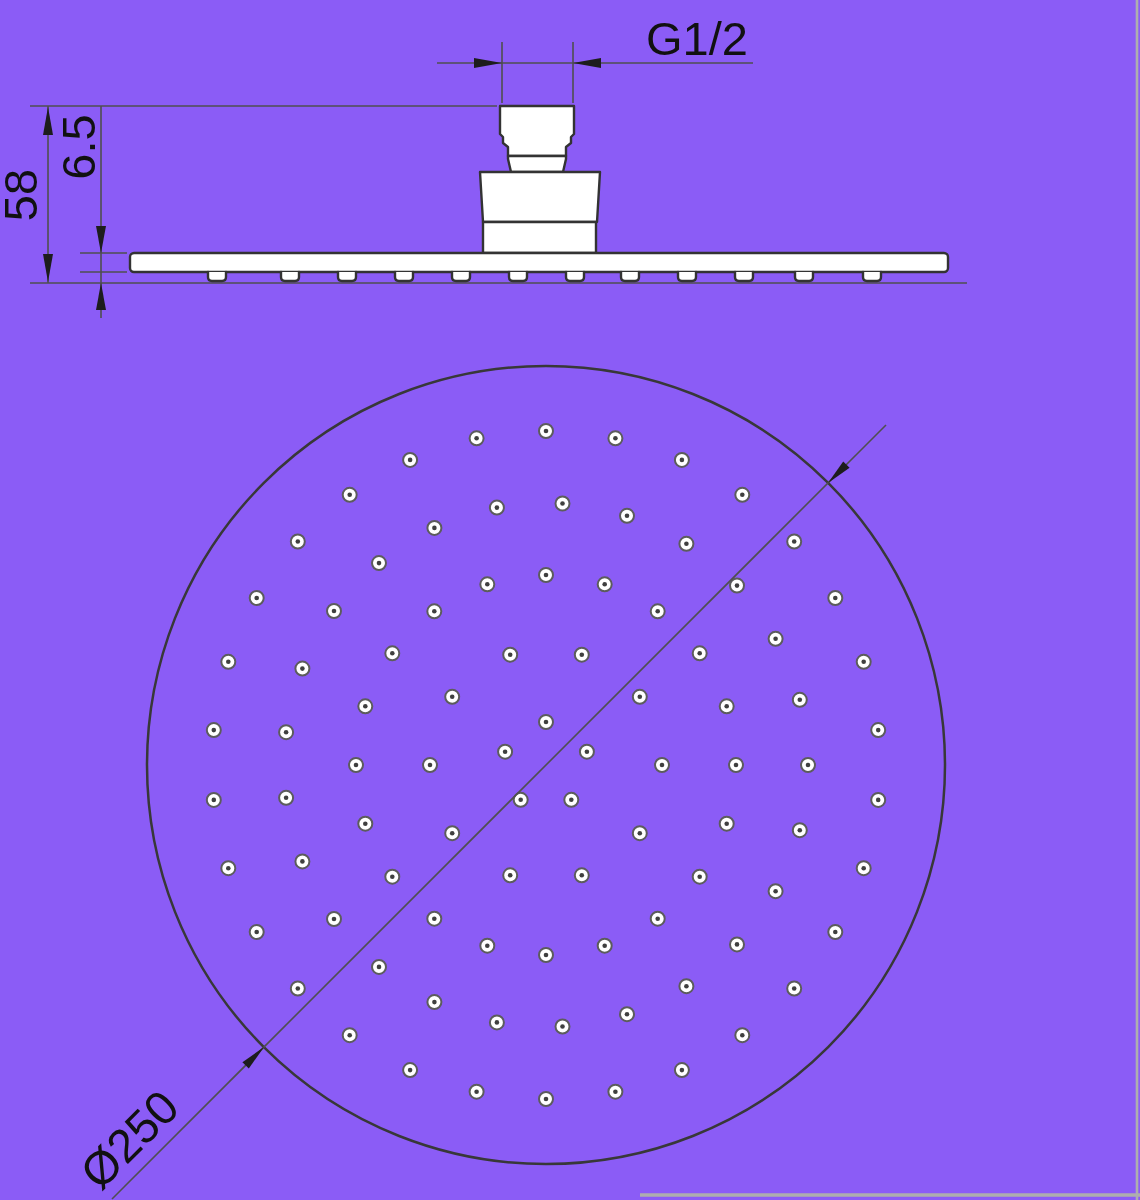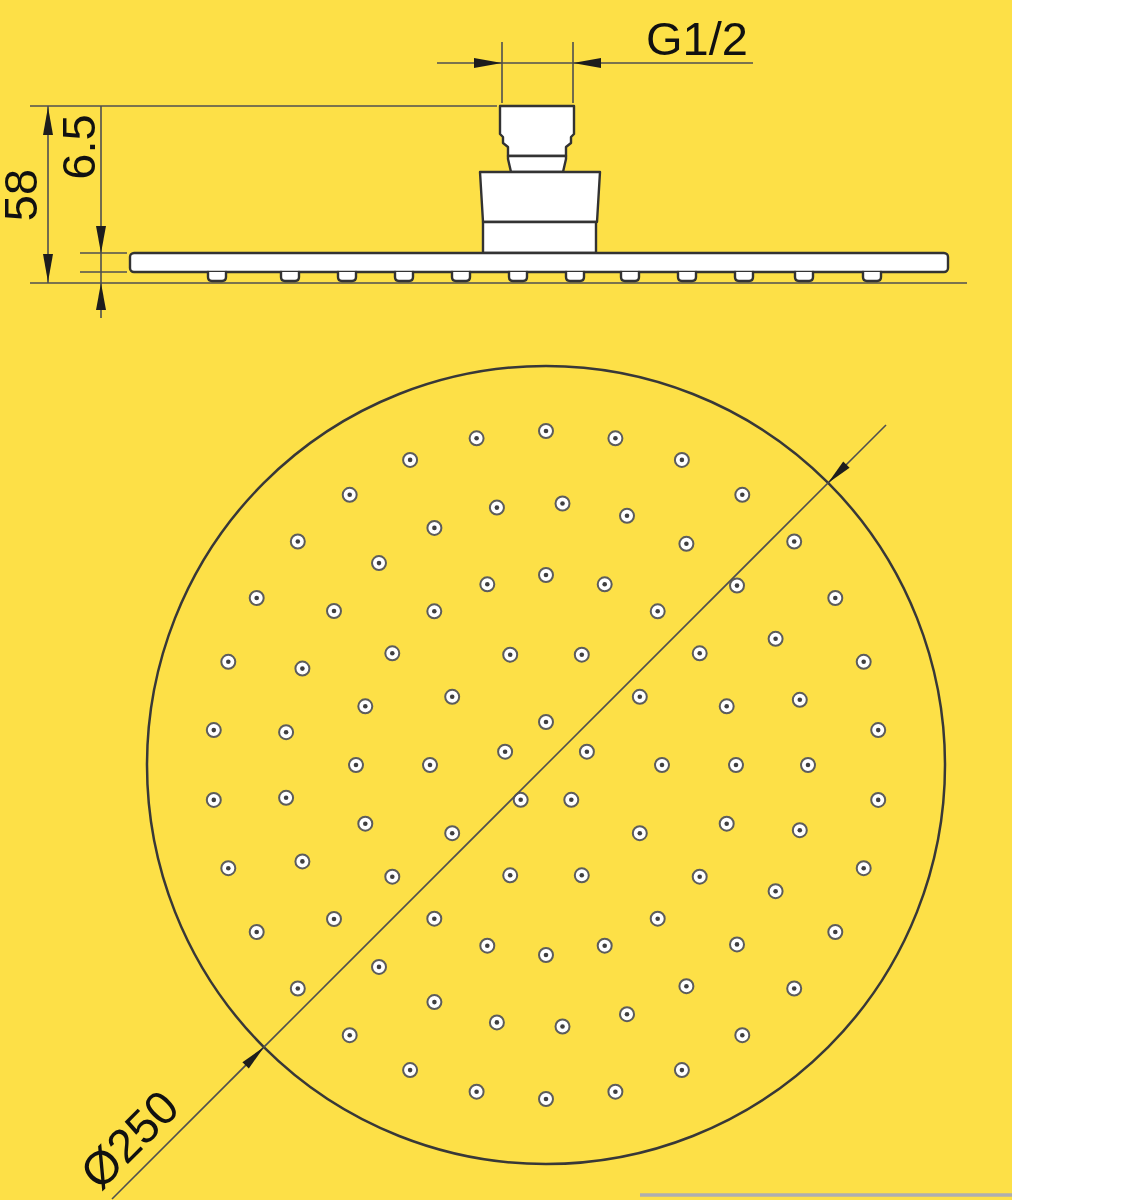--- a/index.html
+++ b/index.html
@@ -1,16 +1,16 @@
 <!DOCTYPE html>
 <html style="--geo: #333333; --dim: #4f4f4f; --edge: #aeaeae;"><head>
 <meta charset="utf-8">
 <style>
   html,body{margin:0;padding:0;background:#fff;}
-  .stage{position:relative;width:1012px;height:1200px;background:#fde047;overflow:hidden;}
+  .stage{position:relative;width:1140px;height:1200px;background:#8b5cf6;overflow:hidden;}
   svg{display:block;}
   svg text{font-family:"Liberation Sans", sans-serif;font-size:47px;fill:#111;}
   .geo{stroke:var(--geo,#333);stroke-width:2.4;fill:#fff;stroke-linejoin:round;stroke-linecap:round;}
   .dim-line{stroke:var(--dim,#4f4f4f);stroke-width:1.6;fill:none;stroke-linecap:butt;}
   .arrow{fill:#1d1d1d;stroke:none;}
   .face-circle{fill:none;stroke:#383838;stroke-width:2.5;}
   .hole-outer{fill:#fff;stroke:#5c5c5c;stroke-width:2;}
   .hole-dot{fill:#3f3f3f;stroke:none;}
   .page-edge{stroke:var(--edge,#b0b0b0);fill:none;}
 </style>

